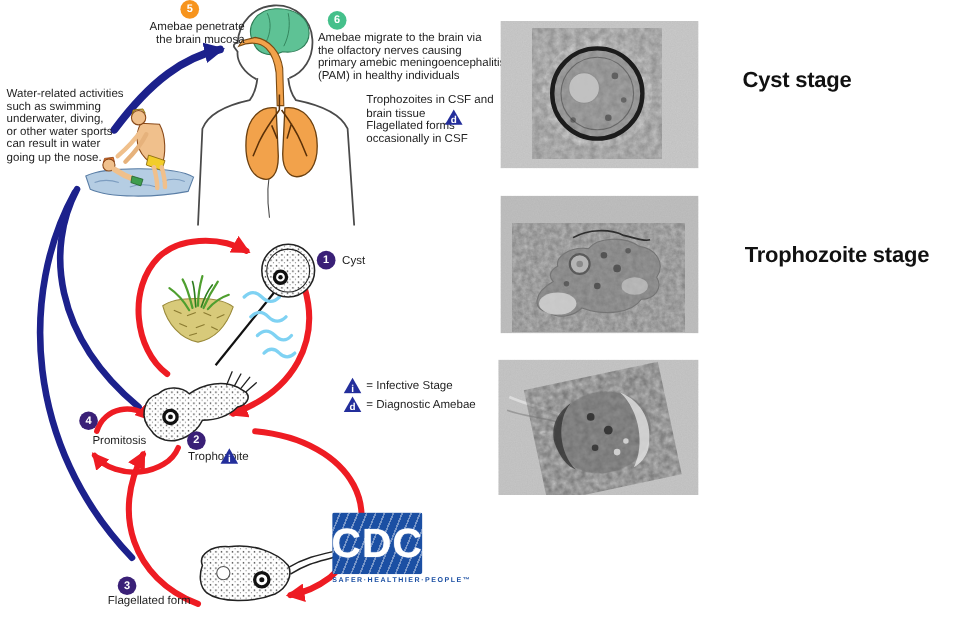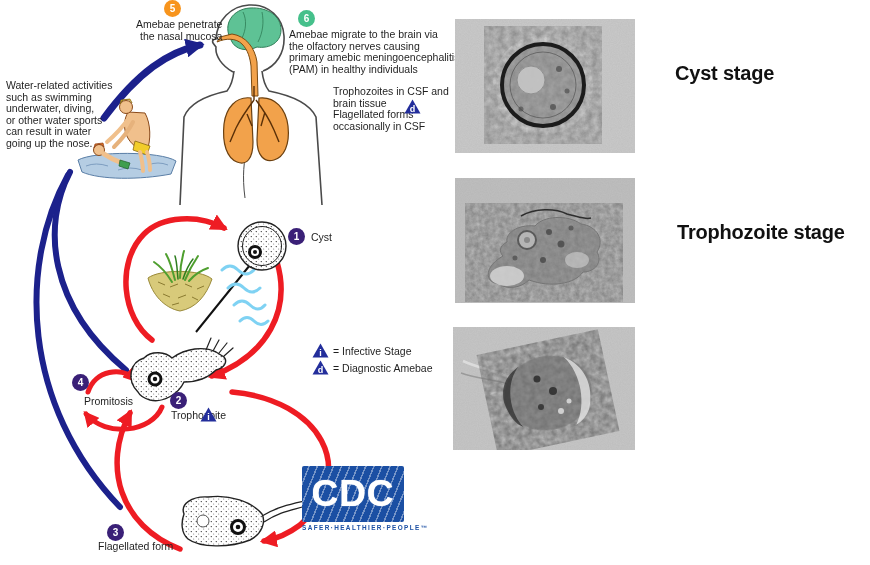--- a/index.html
+++ b/index.html
@@ -23,21 +23,21 @@
     position:absolute;font-size:20px;font-weight:bold;color:#111;
     letter-spacing:-0.2px;white-space:nowrap;
   }
   .legend{position:absolute;left:312px;top:343px;display:flex;flex-direction:column;gap:2px;}
   .legend-row{display:flex;align-items:center;gap:4px;font-size:10.5px;color:#1f1f1f;white-space:nowrap;}
   .tri-abs{position:absolute;}
   .micro{position:absolute;}
   
   .cdc{position:absolute;left:302px;top:466px;width:102px;}
   .cdc-box{
-    width:102px;height:56px;background:#1b4fa3;border-radius:2px;
+    width:82px;height:56px;background:#1b4fa3;border-radius:2px;
     display:flex;align-items:center;justify-content:center;
     background-image:
       repeating-linear-gradient(112deg, rgba(255,255,255,0) 0 6px, rgba(255,255,255,0.40) 6px 7.5px);
   }
   .cdc-box span{
     color:#fff;font-size:37px;font-weight:bold;letter-spacing:1px;
     text-shadow:0 0 1px #fff;
   }
   .cdc-tag{
     margin-top:2px;color:#1b4fa3;font-size:6.4px;font-weight:bold;
@@ -183,21 +183,21 @@
     <div>or other water sports</div>
     <div>can result in water</div>
     <div>going up the nose.</div>
   </div>
 
   <div class="badge orange" style="left:164px;top:0px;">
     <span>5</span>
   </div>
   <div class="note" style="left:136px;top:19px;text-align:right;">
     <div>Amebae penetrate</div>
-    <div>the nasal mucosa</div>
+    <div>the brain mucosa</div>
   </div>
 
   <div class="badge green" style="left:298px;top:10px;">
     <span>6</span>
   </div>
   <div class="note" style="left:289px;top:29px;">
     <div>Amebae migrate to the brain via</div>
     <div>the olfactory nerves causing</div>
     <div>primary amebic meningoencephalitis</div>
     <div>(PAM) in healthy individuals</div>

